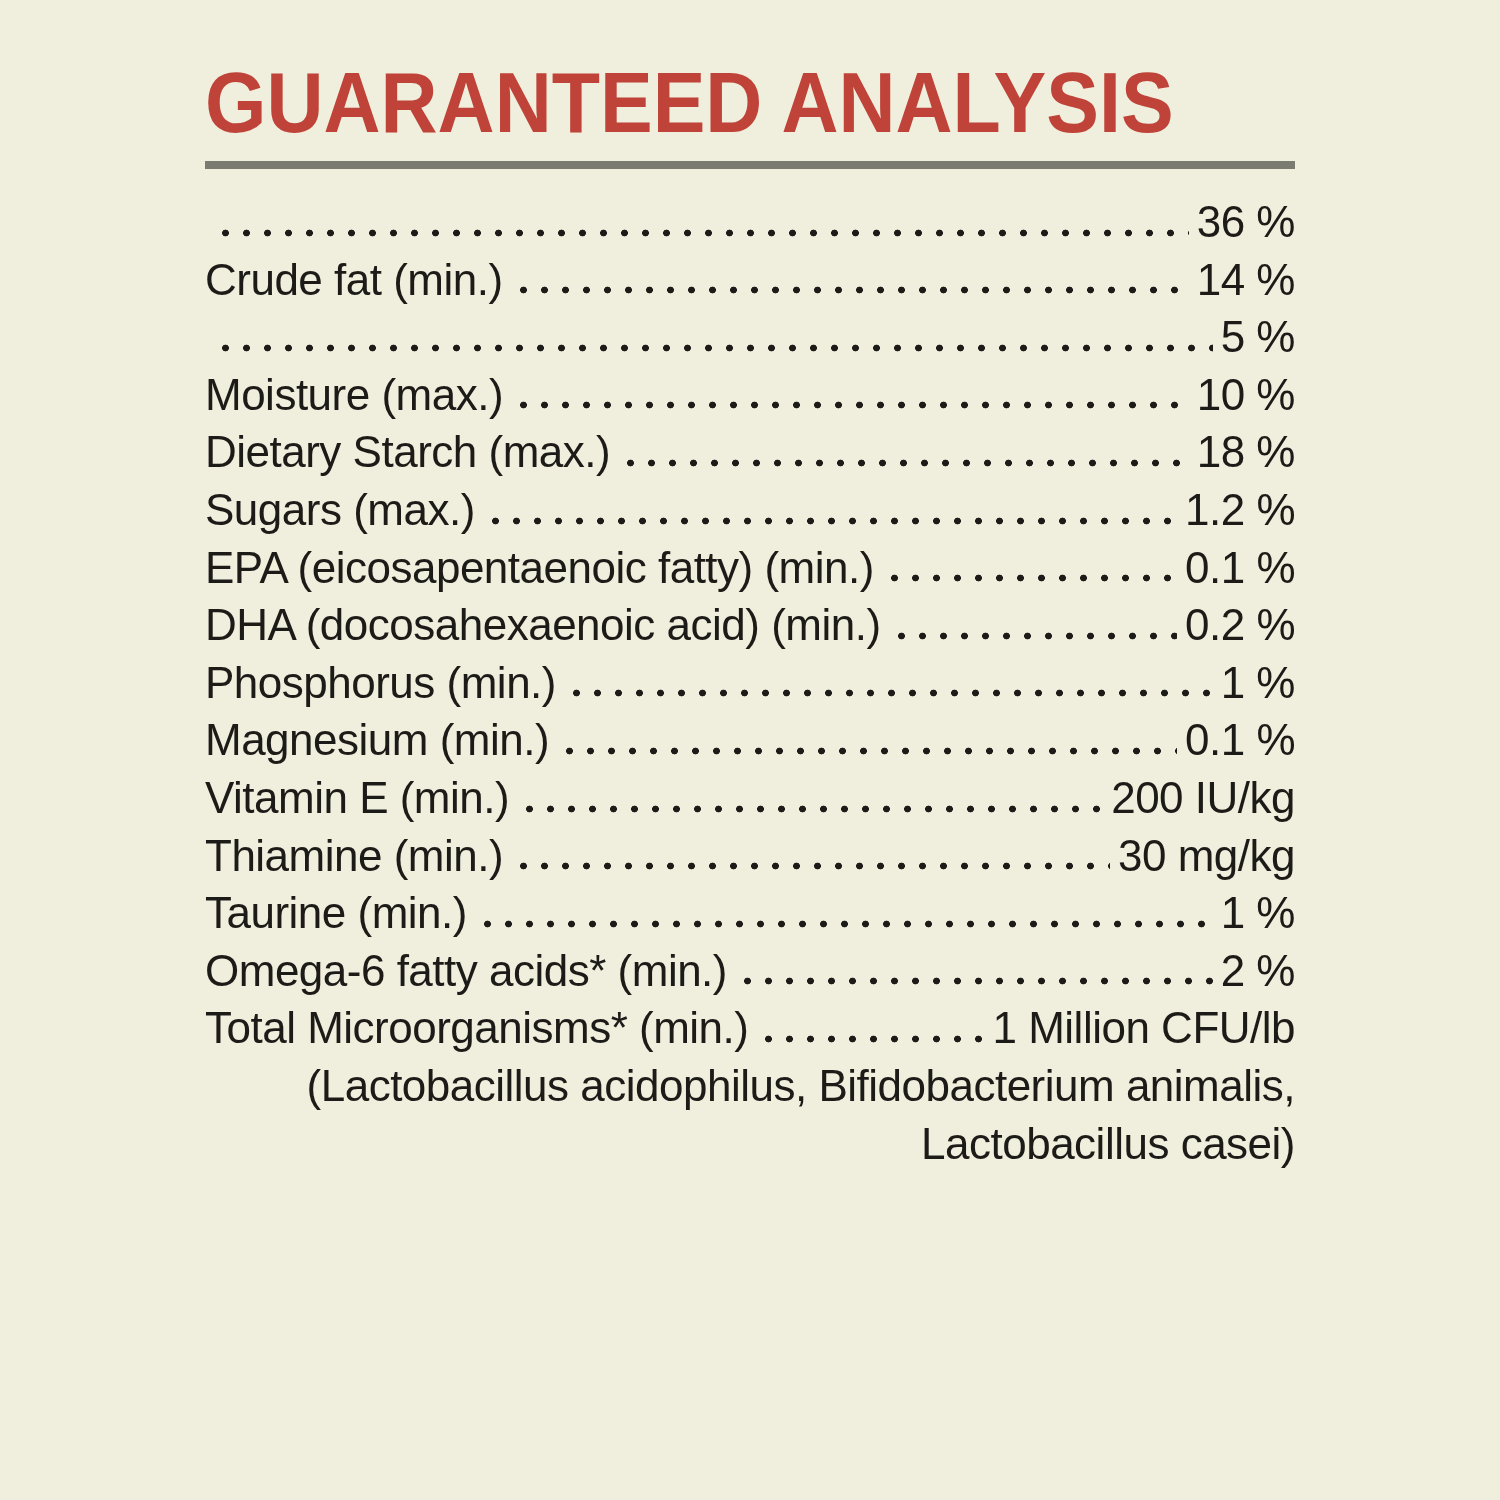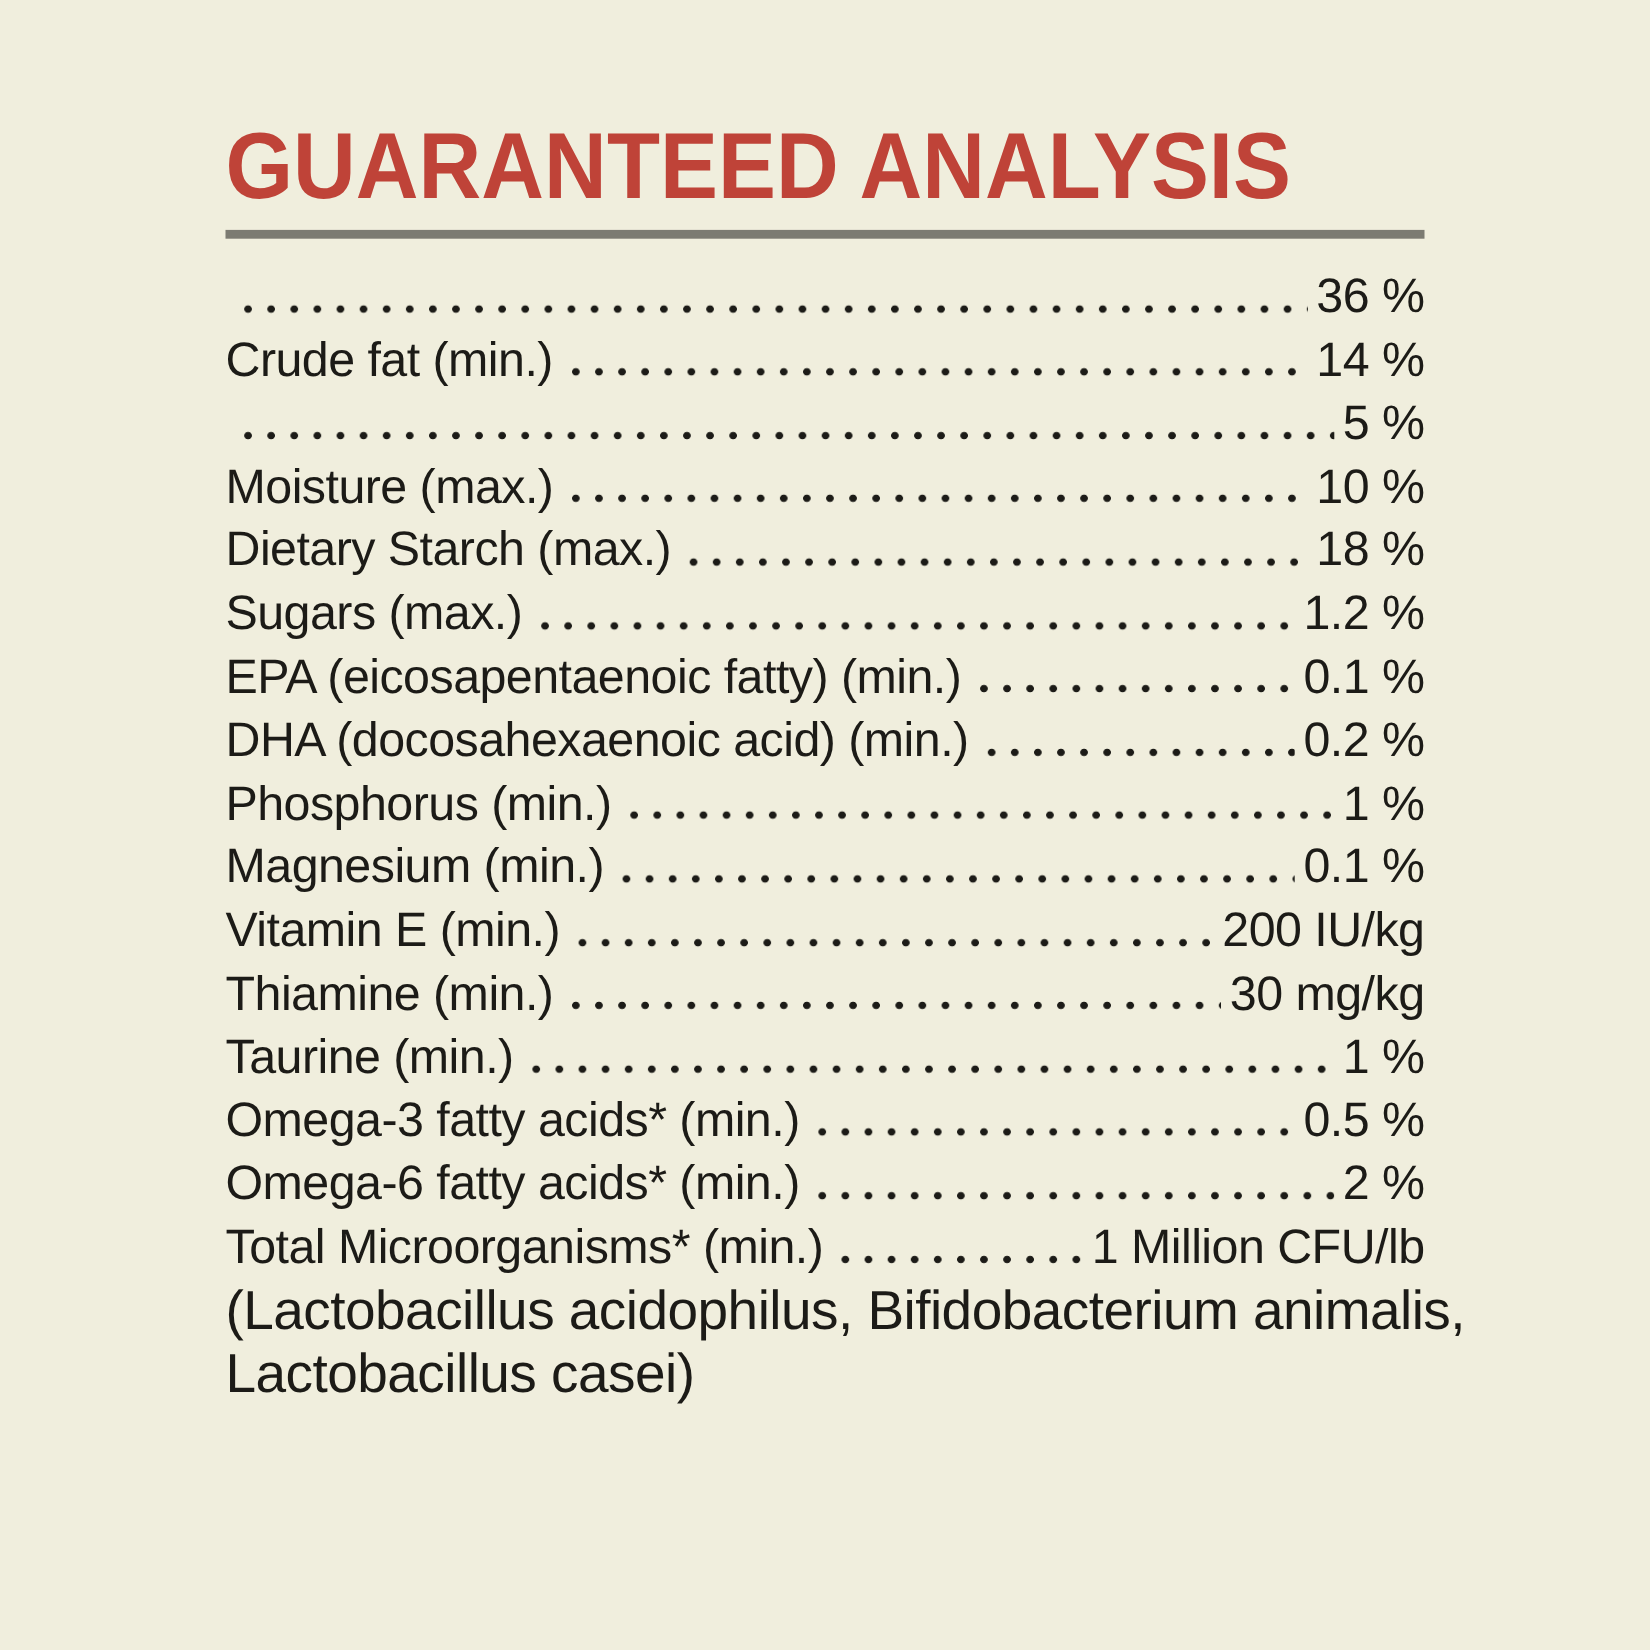--- a/index.html
+++ b/index.html
@@ -17,21 +17,21 @@
     height:1500px;
     background:var(--bg);
     font-family:"Liberation Sans", sans-serif;
     color:var(--ink);
     overflow:hidden;
   }
   .page{
     box-sizing:border-box;
     width:1500px;
     height:1500px;
-    padding:108px 205px 0 205px;
+    padding:60px 205px 0 205px;
   }
   .title{
     font-size:79px;
     font-weight:700;
     letter-spacing:0px;
     color:var(--title-color);
     line-height:1.0;
     white-space:nowrap;
     transform:scaleY(1.08);
     transform-origin:left top;
@@ -58,24 +58,25 @@
   .leader{
     flex:1 1 auto;
     height:8px;
     min-width:20px;
     margin:0 8px 14px 10px;
     background:radial-gradient(circle, var(--ink) 3.1px, rgba(0,0,0,0) 3.7px) left bottom / 21px 8px repeat-x;
   }
   .value{
   }
   .footnote-line{
-    font-size:50px;
+    font-size:44px;
     letter-spacing:-0.5px;
     line-height:57.6px;
     white-space:nowrap;
+    text-align:right;
   }
 </style>
 </head>
 <body>
 
 <div class="page">
   <div class="title">GUARANTEED ANALYSIS</div>
   <div class="rule"></div>
 
   <div class="rows">
@@ -150,25 +151,20 @@
         <span class="leader"></span>
         <span class="value">30 mg/kg</span>
       </div>
 
       <div class="row">
         <span class="label">Taurine (min.)</span>
         <span class="leader"></span>
         <span class="value">1 %</span>
       </div>
 
-      <div class="row">
-        <span class="label">Omega-3 fatty acids* (min.)</span>
-        <span class="leader"></span>
-        <span class="value">0.5 %</span>
-      </div>
 
       <div class="row">
         <span class="label">Omega-6 fatty acids* (min.)</span>
         <span class="leader"></span>
         <span class="value">2 %</span>
       </div>
 
       <div class="row">
         <span class="label">Total Microorganisms* (min.)</span>
         <span class="leader"></span>

